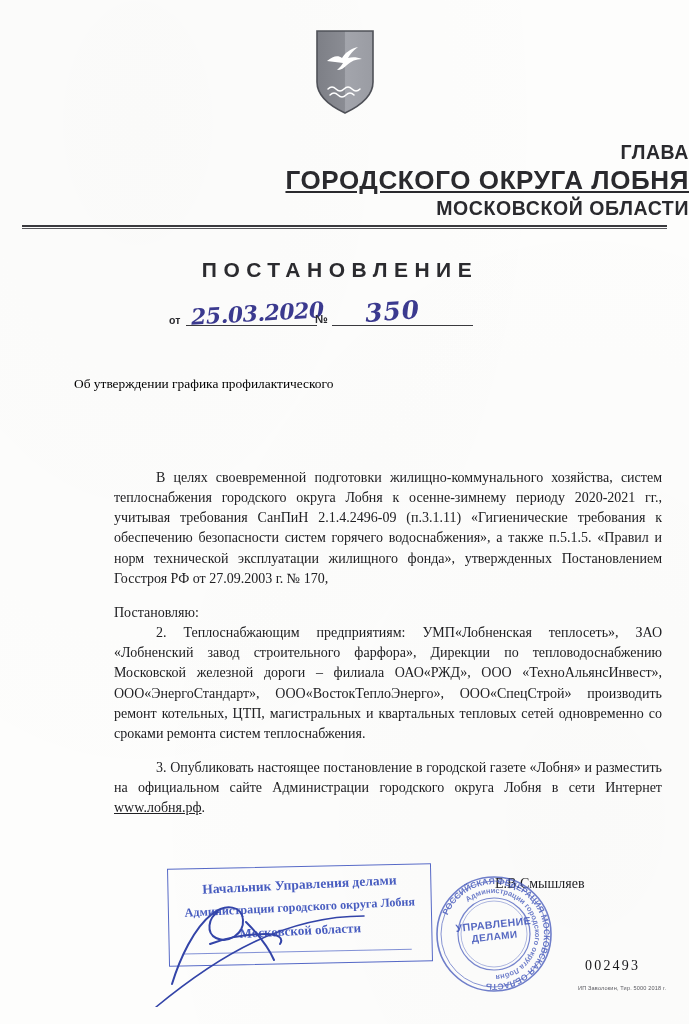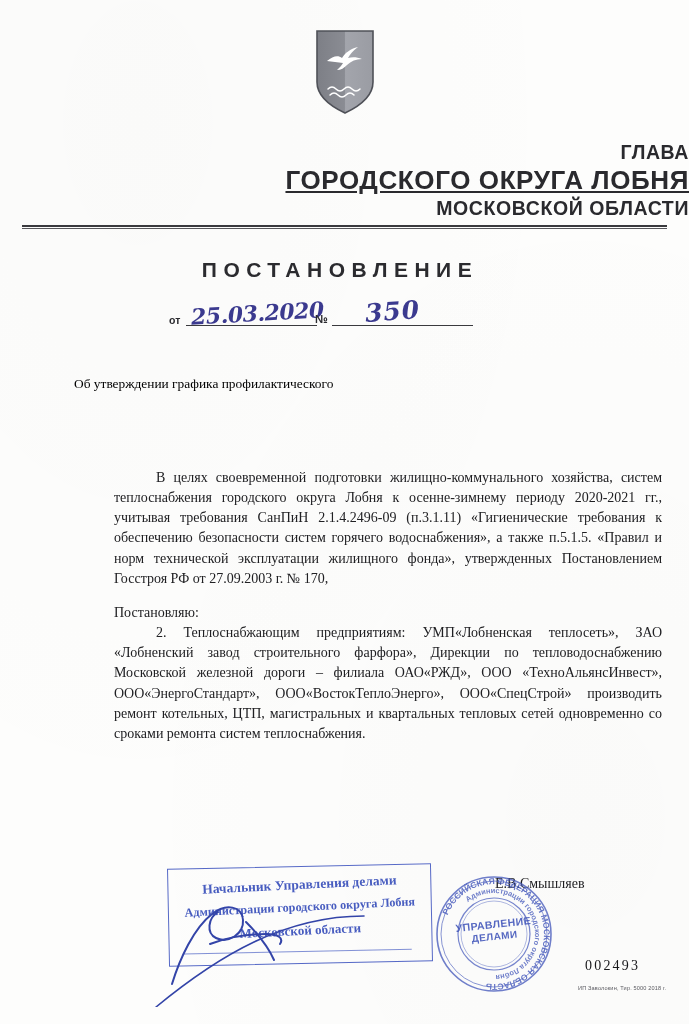--- a/index.html
+++ b/index.html
@@ -308,20 +308,21 @@
   </div>
 
   <div class="subject">
     <div>Об утверждении графика профилактического</div>
   </div>
 
   <div class="body-text">
     <p class="p-indent">В целях своевременной подготовки жилищно-коммунального хозяйства, систем теплоснабжения городского округа Лобня к осенне-зимнему периоду 2020-2021 гг., учитывая требования СанПиН 2.1.4.2496-09 (п.3.1.11)  «Гигиенические требования к обеспечению безопасности систем горячего водоснабжения», а также п.5.1.5. «Правил и норм технической эксплуатации жилищного фонда», утвержденных Постановлением Госстроя РФ от 27.09.2003 г. № 170,</p>
     <p class="p-plain p-gap">Постановляю:</p>
     <p class="p-indent">2. Теплоснабжающим предприятиям: УМП«Лобненская теплосеть»,  ЗАО «Лобненский завод строительного фарфора», Дирекции по тепловодоснабжению Московской железной дороги – филиала ОАО«РЖД», ООО «ТехноАльянсИнвест», ООО«ЭнергоСтандарт», ООО«ВостокТеплоЭнерго», ООО«СпецСтрой» производить ремонт котельных, ЦТП, магистральных и квартальных тепловых сетей одновременно со сроками ремонта систем теплоснабжения.</p>
+    <p class="p-indent p-gap"><span>3. Опубликовать настоящее постановление в городской газете «Лобня» и разместить на официальном сайте Администрации городского округа Лобня в сети Интернет </span><span class="link-underline">www.лобня.рф</span><span>.</span></p>
   </div>
 
   <div class="stamp-rect">
     <div class="st-line st-l1">Начальник Управления делами</div>
     <div class="st-line st-l2">Администрации городского округа Лобня</div>
     <div class="st-line st-l3">Московской области</div>
     <div class="st-rule"></div>
   </div>
 
   <svg class="signature-svg" viewBox="0 0 250 135">

